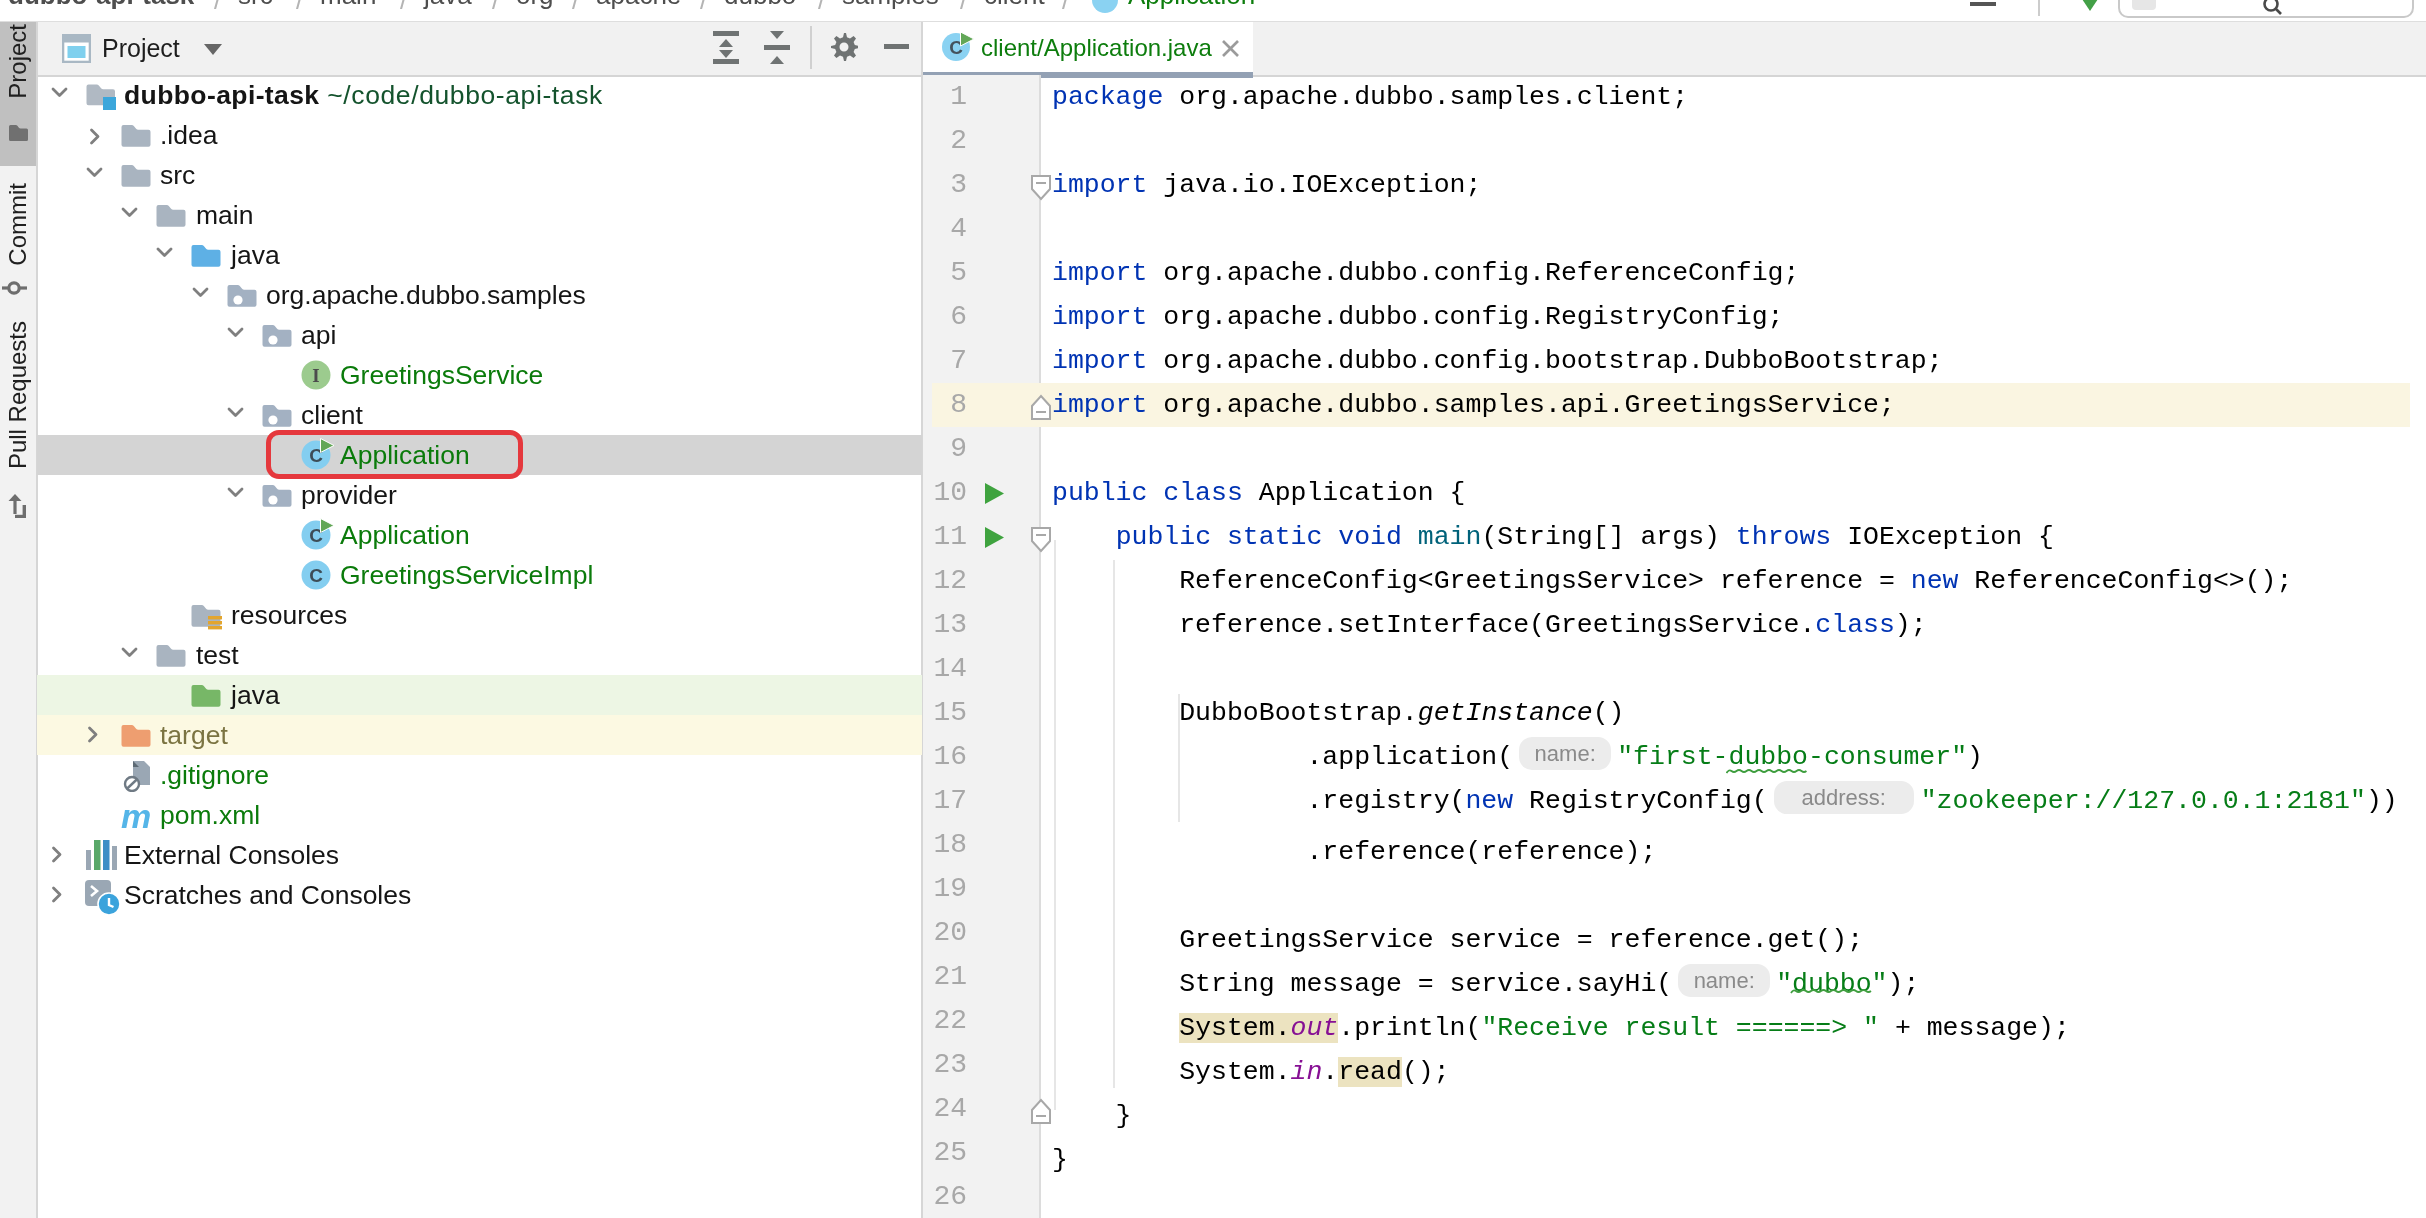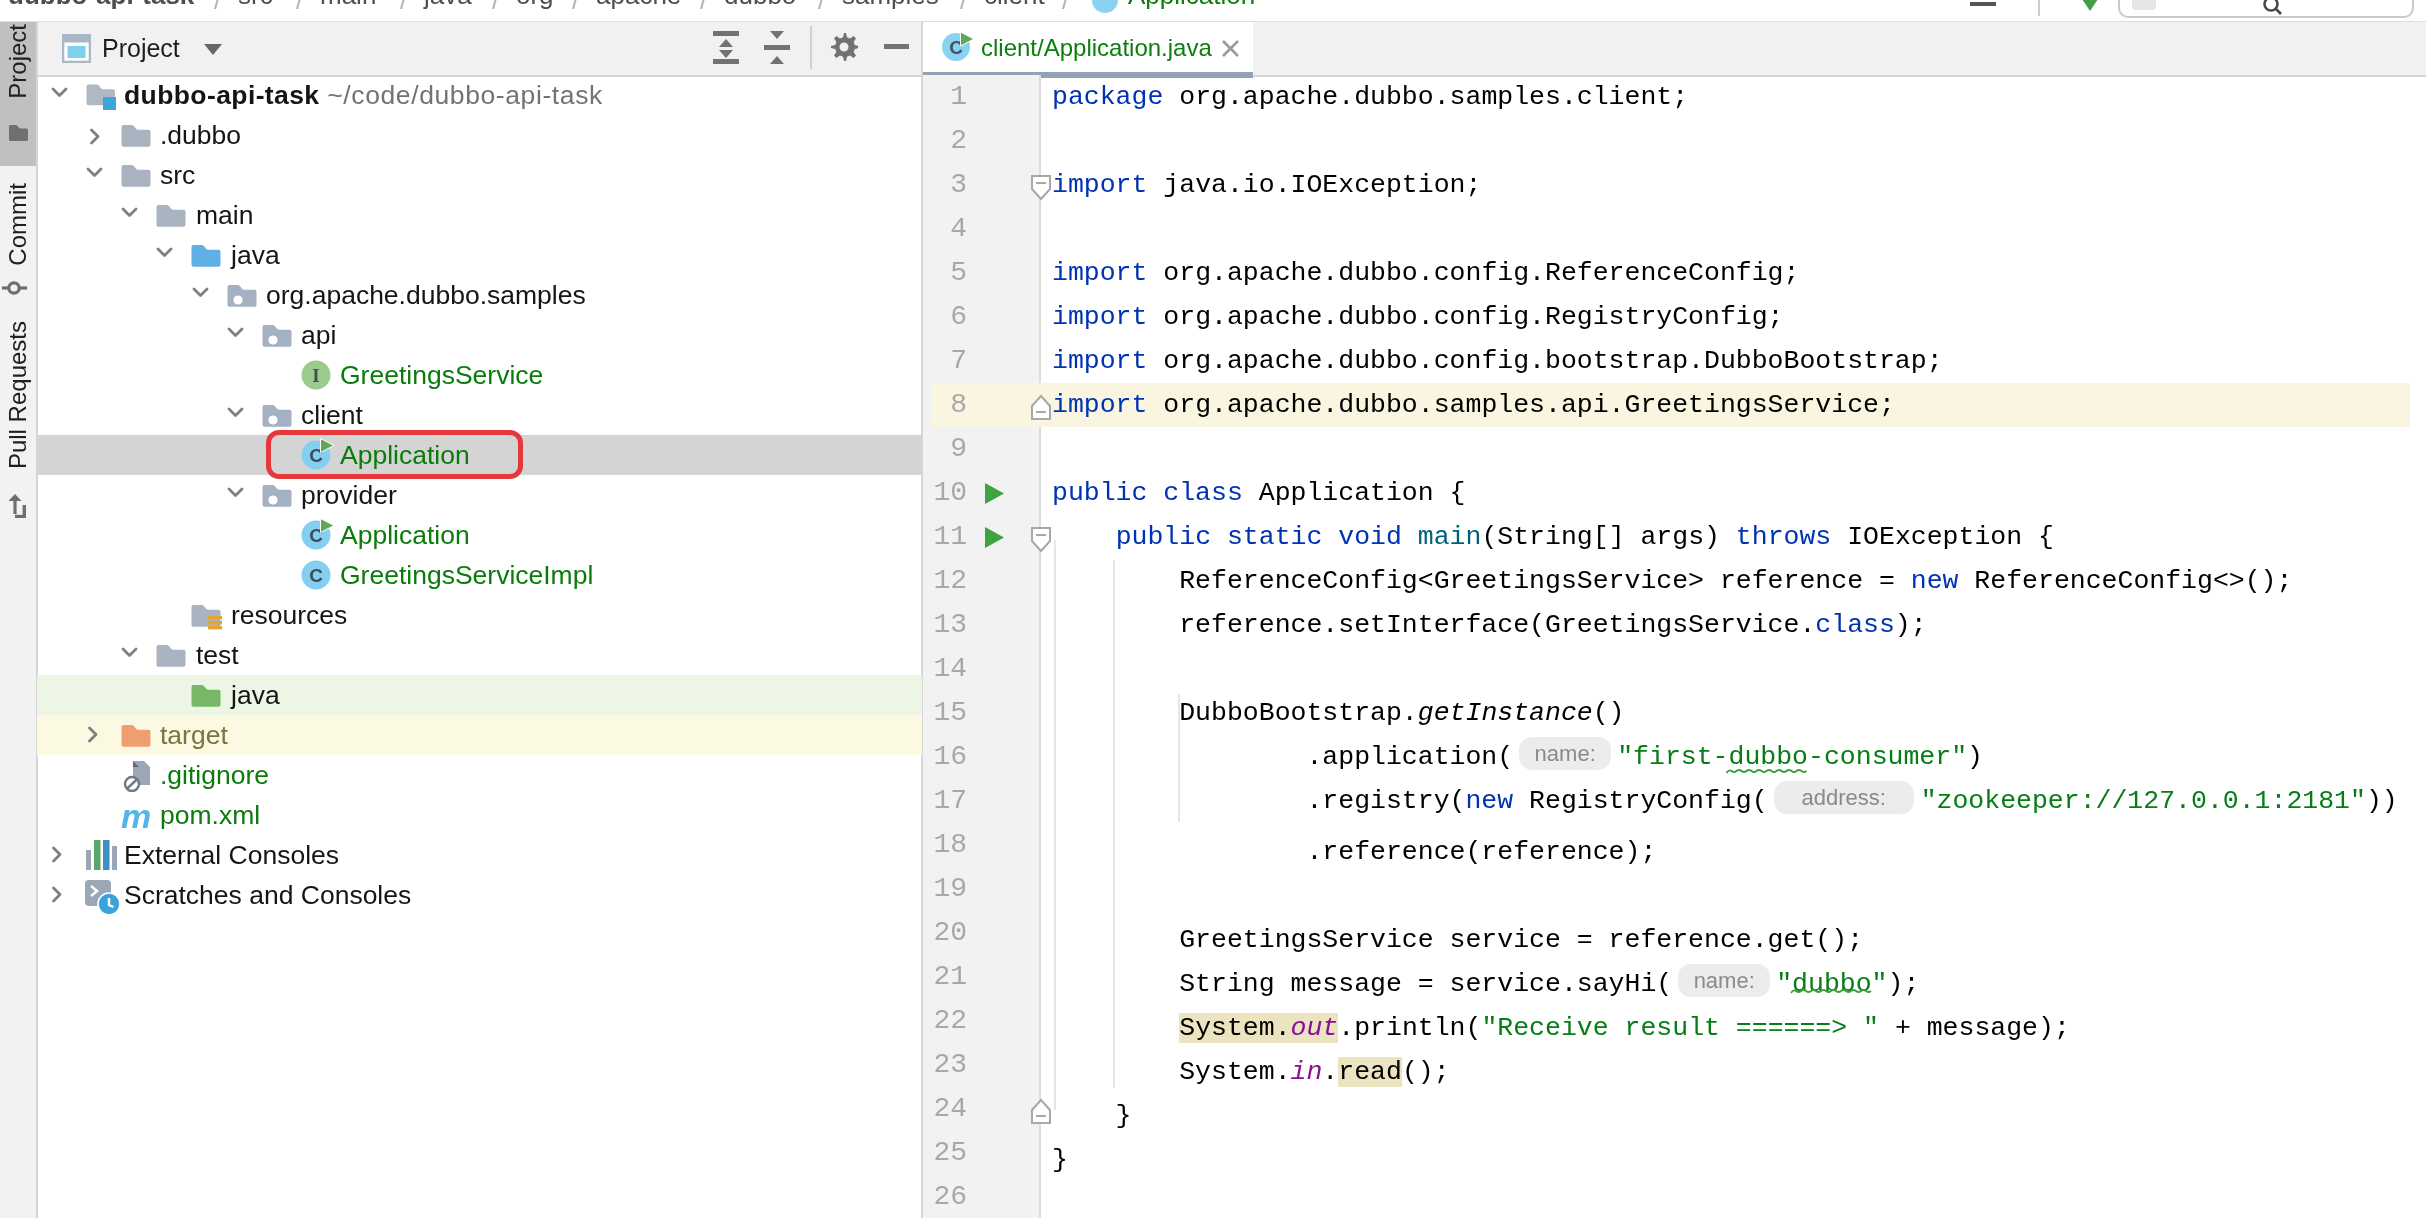--- a/index.html
+++ b/index.html
@@ -139,29 +139,29 @@
 <div id="treerows">
 
 <div class="row" style="left:38px;top:75px;"></div>
 <svg class="abs" style="left:51px;top:87px;" width="17" height="11" viewBox="0 0 17 11">
       <polyline points="2,2 8.5,8.5 15,2" fill="none" stroke="#7f7f7f" stroke-width="2.8" stroke-linecap="round" stroke-linejoin="round"></polyline>
     </svg>
 <svg class="abs" style="left:85px;top:81px;" width="32" height="31" viewBox="0 0 32 31">
       <path d="M1.5 5.5 q0-2 2-2 h8.2 q1.3 0 2.1 1 l2.3 2.8 q.8 1 2.1 1 H28 q2 0 2 2 v12 q0 2-2 2 H3.5 q-2 0-2-2 z" fill="#b0b9c3"></path>
       <rect x="18" y="16" width="13" height="13" fill="#3ba6db"></rect>
     </svg>
-<div class="rowtext" style="left:124px;top:95px;font-weight:bold;letter-spacing:0.4px;">dubbo-api-task <span style="font-weight:normal;color:#737373;letter-spacing:0.6px;">~/code/dubbo-api-task</span></div>
+<div class="rowtext" style="left:124px;top:95px;font-weight:bold;letter-spacing:0.4px;">dubbo-api-task <span style="font-weight:normal;color:#14532d;letter-spacing:0.6px;">~/code/dubbo-api-task</span></div>
 
 <svg class="abs" style="left:89px;top:128px;" width="12" height="17" viewBox="0 0 12 17">
       <polyline points="2.5,2 9,8.5 2.5,15" fill="none" stroke="#7f7f7f" stroke-width="2.8" stroke-linecap="round" stroke-linejoin="round"></polyline>
     </svg>
 <svg class="abs" style="left:120px;top:123px;" width="32" height="26" viewBox="0 0 32 26">
       <path d="M1.5 4 q0-2 2-2 h8.2 q1.3 0 2.1 1 l2.3 2.8 q.8 1 2.1 1 H28.5 q2 0 2 2 v13 q0 2-2 2 H3.5 q-2 0-2-2 z" fill="#a9b4c0"></path>
     </svg>
-<div class="rowtext" style="left:160px;top:135px;">.dubbo</div>
+<div class="rowtext" style="left:160px;top:135px;">.idea</div>
 
 <svg class="abs" style="left:86px;top:167px;" width="17" height="11" viewBox="0 0 17 11">
       <polyline points="2,2 8.5,8.5 15,2" fill="none" stroke="#7f7f7f" stroke-width="2.8" stroke-linecap="round" stroke-linejoin="round"></polyline>
     </svg>
 <svg class="abs" style="left:120px;top:163px;" width="32" height="26" viewBox="0 0 32 26">
       <path d="M1.5 4 q0-2 2-2 h8.2 q1.3 0 2.1 1 l2.3 2.8 q.8 1 2.1 1 H28.5 q2 0 2 2 v13 q0 2-2 2 H3.5 q-2 0-2-2 z" fill="#a9b4c0"></path>
     </svg>
 <div class="rowtext" style="left:160px;top:175px;">src</div>
 
 <svg class="abs" style="left:121px;top:207px;" width="17" height="11" viewBox="0 0 17 11">

